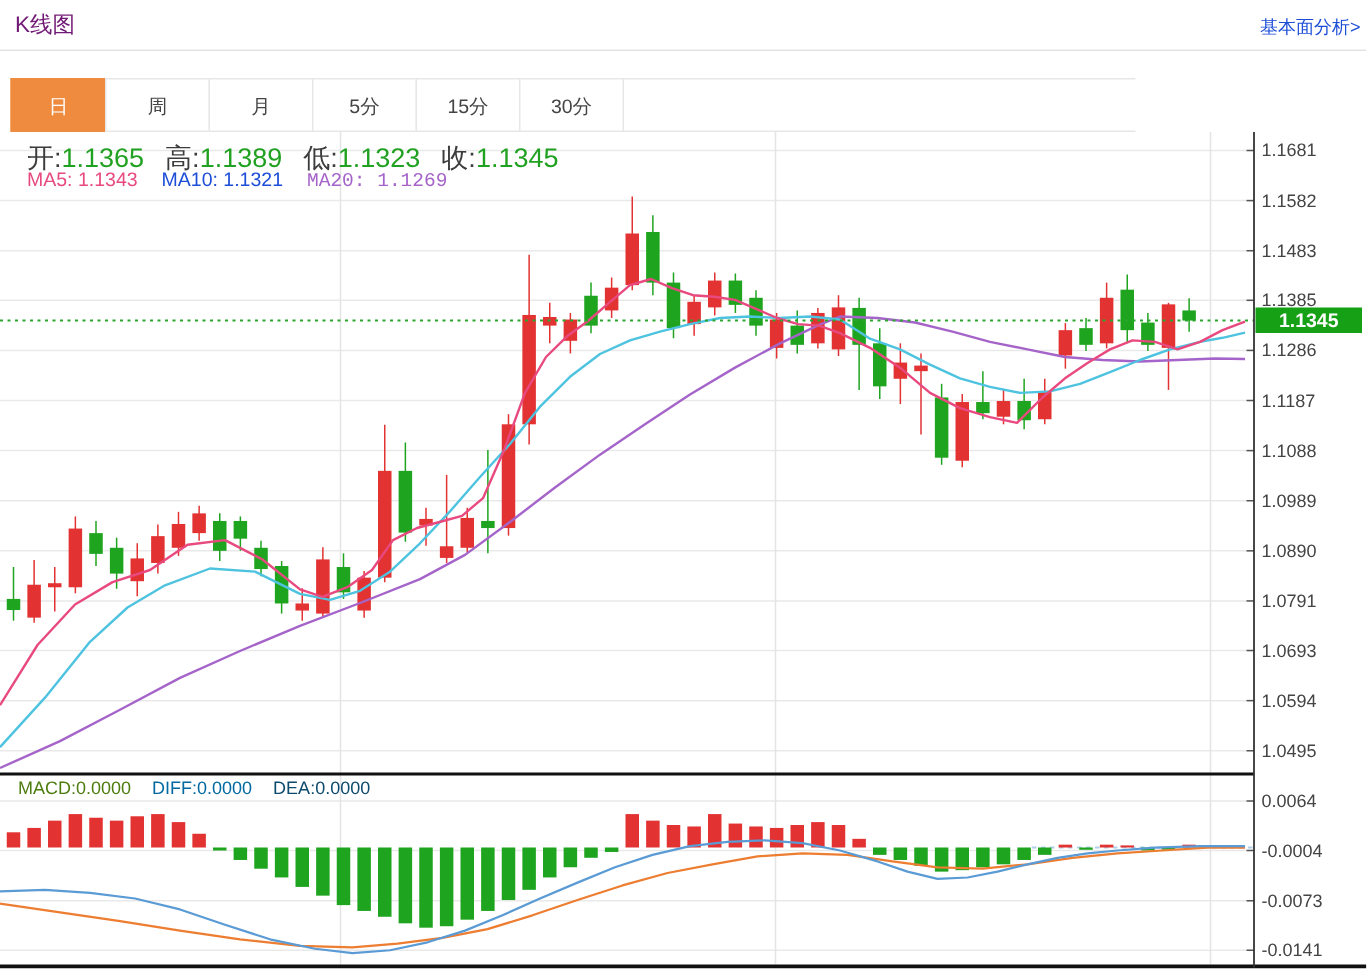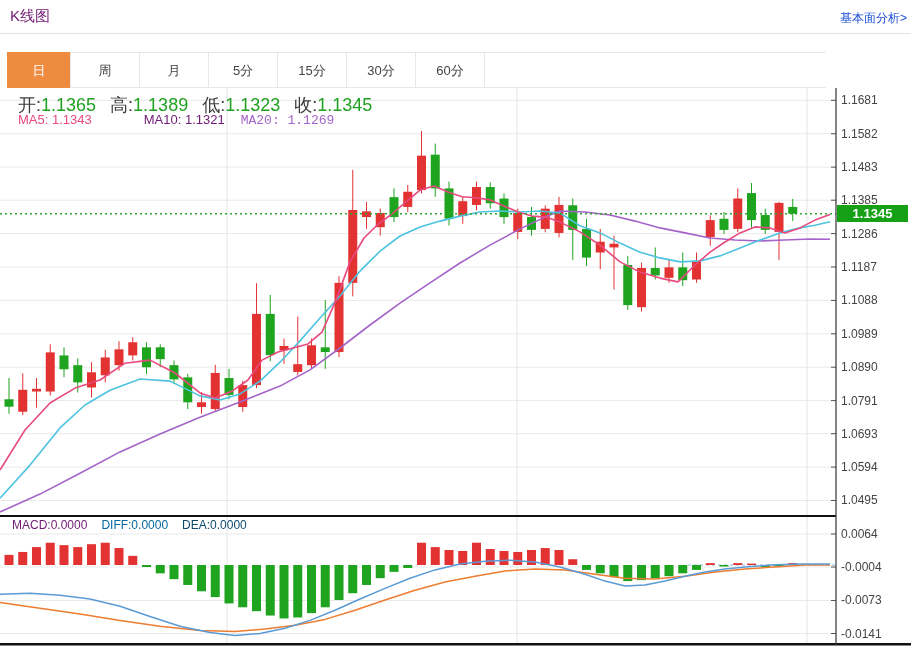--- a/index.html
+++ b/index.html
@@ -12,43 +12,42 @@
   #tabbar{left:8px;top:52px;height:36px;display:flex;}
   .tab{width:70px;height:36px;line-height:36px;text-align:center;font-size:13px;color:#444;
        background:#fff;border:1px solid #e7e7e7;box-sizing:border-box;margin-left:-1px;cursor:pointer;}
   .tab.active{background:#ee8b3f;border-color:#ee8b3f;color:#fff;width:64px;}
   #tab-filler{flex:0 0 341px;border-top:1px solid #e7e7e7;border-bottom:1px solid #e7e7e7;box-sizing:border-box;}
   #ohlc-legend{left:18px;top:93px;font-size:18px;}
   #ohlc-legend .lbl{color:#3c3c3c;}
   #ohlc-legend .val{color:#21a121;margin-right:14px;}
   #ma-legend{left:18px;top:112px;font-size:13px;}
   #ma-legend span{margin-right:16px;}
-  #ma5-text{color:#e8497f;} #ma10-text{color:#701a75;margin-left:36px;} #ma20-text{color:#a564c9;font-family:Liberation Mono, monospace;}
+  #ma5-text{color:#e8497f;} #ma10-text{color:#1d4ed8;} #ma20-text{color:#a564c9;font-family:Liberation Mono, monospace;}
   #macd-legend{left:12px;top:518px;font-size:12px;}
   #macd-legend span{margin-right:14px;}
-  #macd-text{color:#701a75;} #diff-text{color:#0369a1;} #dea-text{color:#0c4a6e;text-align:center;}
+  #macd-text{color:#4d7c0f;} #diff-text{color:#0369a1;} #dea-text{color:#0c4a6e;text-align:center;}
   #price-badge{left:837px;top:205px;width:71px;height:17px;background:#16a016;color:#fff;
        font-size:13px;font-weight:bold;text-align:center;line-height:17px;}
   #chart-svg{left:0;top:0;}
 </style>
 </head>
 <body>
 
 <div class="abs" id="page-title">K线图</div>
 <div class="abs" id="analysis-link">基本面分析&gt;</div>
 <div class="abs" id="title-divider"></div>
 
 <div class="abs" id="tabbar">
     <div class="tab active">日</div>
     <div class="tab">周</div>
     <div class="tab">月</div>
     <div class="tab">5分</div>
     <div class="tab">15分</div>
     <div class="tab">30分</div>
-    <div class="tab">60分</div>
     <div id="tab-filler"></div>
   </div>
 
 <svg class="abs" id="chart-svg" width="911" height="647">
     <line x1="0" y1="100.33360000000049" x2="836" y2="100.33360000000049" stroke="#e9e9e9" stroke-width="1"></line>
     <line x1="831" y1="100.33360000000049" x2="836" y2="100.33360000000049" stroke="#555" stroke-width="1"></line>
     <text x="841" y="104.33360000000049" font-size="12" fill="#444">1.1681</text>
     <line x1="0" y1="133.73620000000057" x2="836" y2="133.73620000000057" stroke="#e9e9e9" stroke-width="1"></line>
     <line x1="831" y1="133.73620000000057" x2="836" y2="133.73620000000057" stroke="#555" stroke-width="1"></line>
     <text x="841" y="137.73620000000057" font-size="12" fill="#444">1.1582</text>

